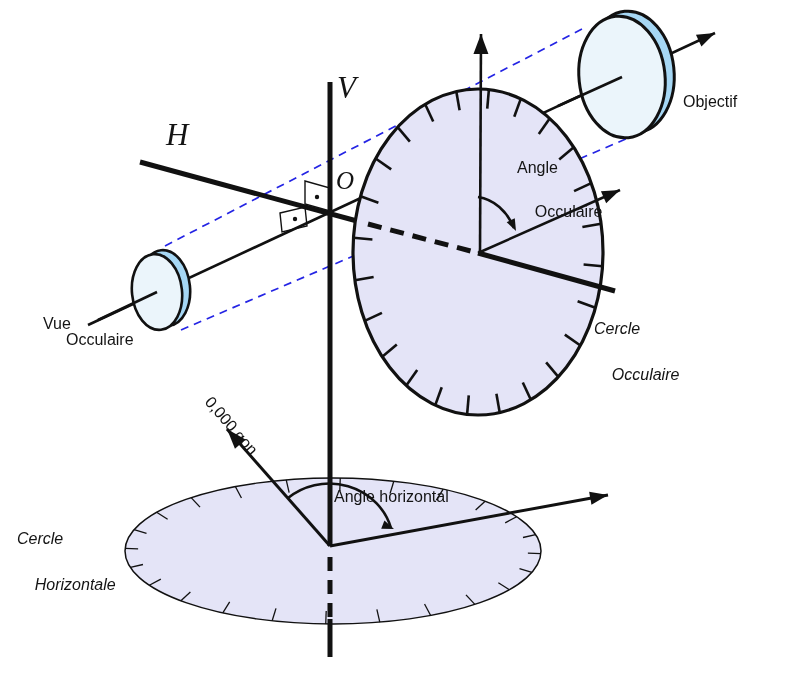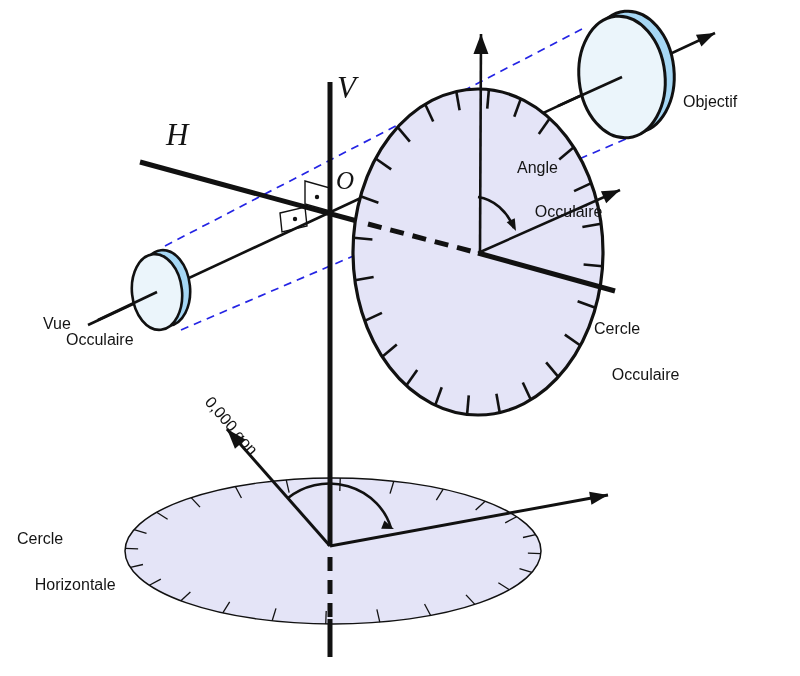--- a/index.html
+++ b/index.html
@@ -1,20 +1,20 @@
 <!DOCTYPE html>
 <html style="--ink: #111111; --text: #141414; --circle-fill: #E4E4F7; --guide: #2424E4; --lens-face: #EBF5FB; --lens-rim: #A6D7F4;"><head>
 <meta charset="utf-8">
 <style>
   html,body{margin:0;padding:0;background:#ffffff;}
   #stage{position:relative;width:800px;height:676px;background:#ffffff;overflow:hidden;
          font-family:"Liberation Sans", sans-serif;}
   #diagram{position:absolute;left:0;top:0;}
   .lbl{position:absolute;color:var(--text);font-size:16px;line-height:22px;white-space:pre;}
-  .lbl2{line-height:23px;}
+  .lbl2{line-height:23px;font-style:italic;}
   .serif{font-family:"Liberation Serif", serif;font-style:italic;}
   .ink{stroke:var(--ink);fill:none;}
   .fillink{fill:var(--ink);stroke:none;}
   .lav{fill:var(--circle-fill);stroke:var(--ink);}
   .guide{stroke:var(--guide);fill:none;stroke-dasharray:8 6;stroke-width:1.7;}
   .lensrim{fill:var(--lens-rim);stroke:var(--ink);}
   .lensface{fill:var(--lens-face);stroke:var(--ink);}
   #zero-gon-label{transform:rotate(49deg);transform-origin:0 0;}
 </style>
 </head>
@@ -158,18 +158,19 @@
   <div class="lbl" style="left:43px;top:313px">Vue</div>
   <div class="lbl" style="left:66px;top:329px">Occulaire</div>
   <div class="lbl" style="left:683px;top:91px">Objectif</div>
 
   <div class="lbl" style="left:517px;top:157px"><span>Angle</span><br>
     <span>Occulaire</span></div>
 
   <div class="lbl lbl2" style="left:594px;top:317px"><span>Cercle</span><br>
     <span>Occulaire</span></div>
 
+  <div class="lbl" style="left:334px;top:486px">Angle horizontal</div>
 
   <div class="lbl lbl2" style="left:17px;top:527px"><span>Cercle</span><br>
     <span>Horizontale</span></div>
 
   <div class="lbl" id="zero-gon-label" style="left:216px;top:392px">0,000 gon</div>
 </div>
 
 </body></html>

